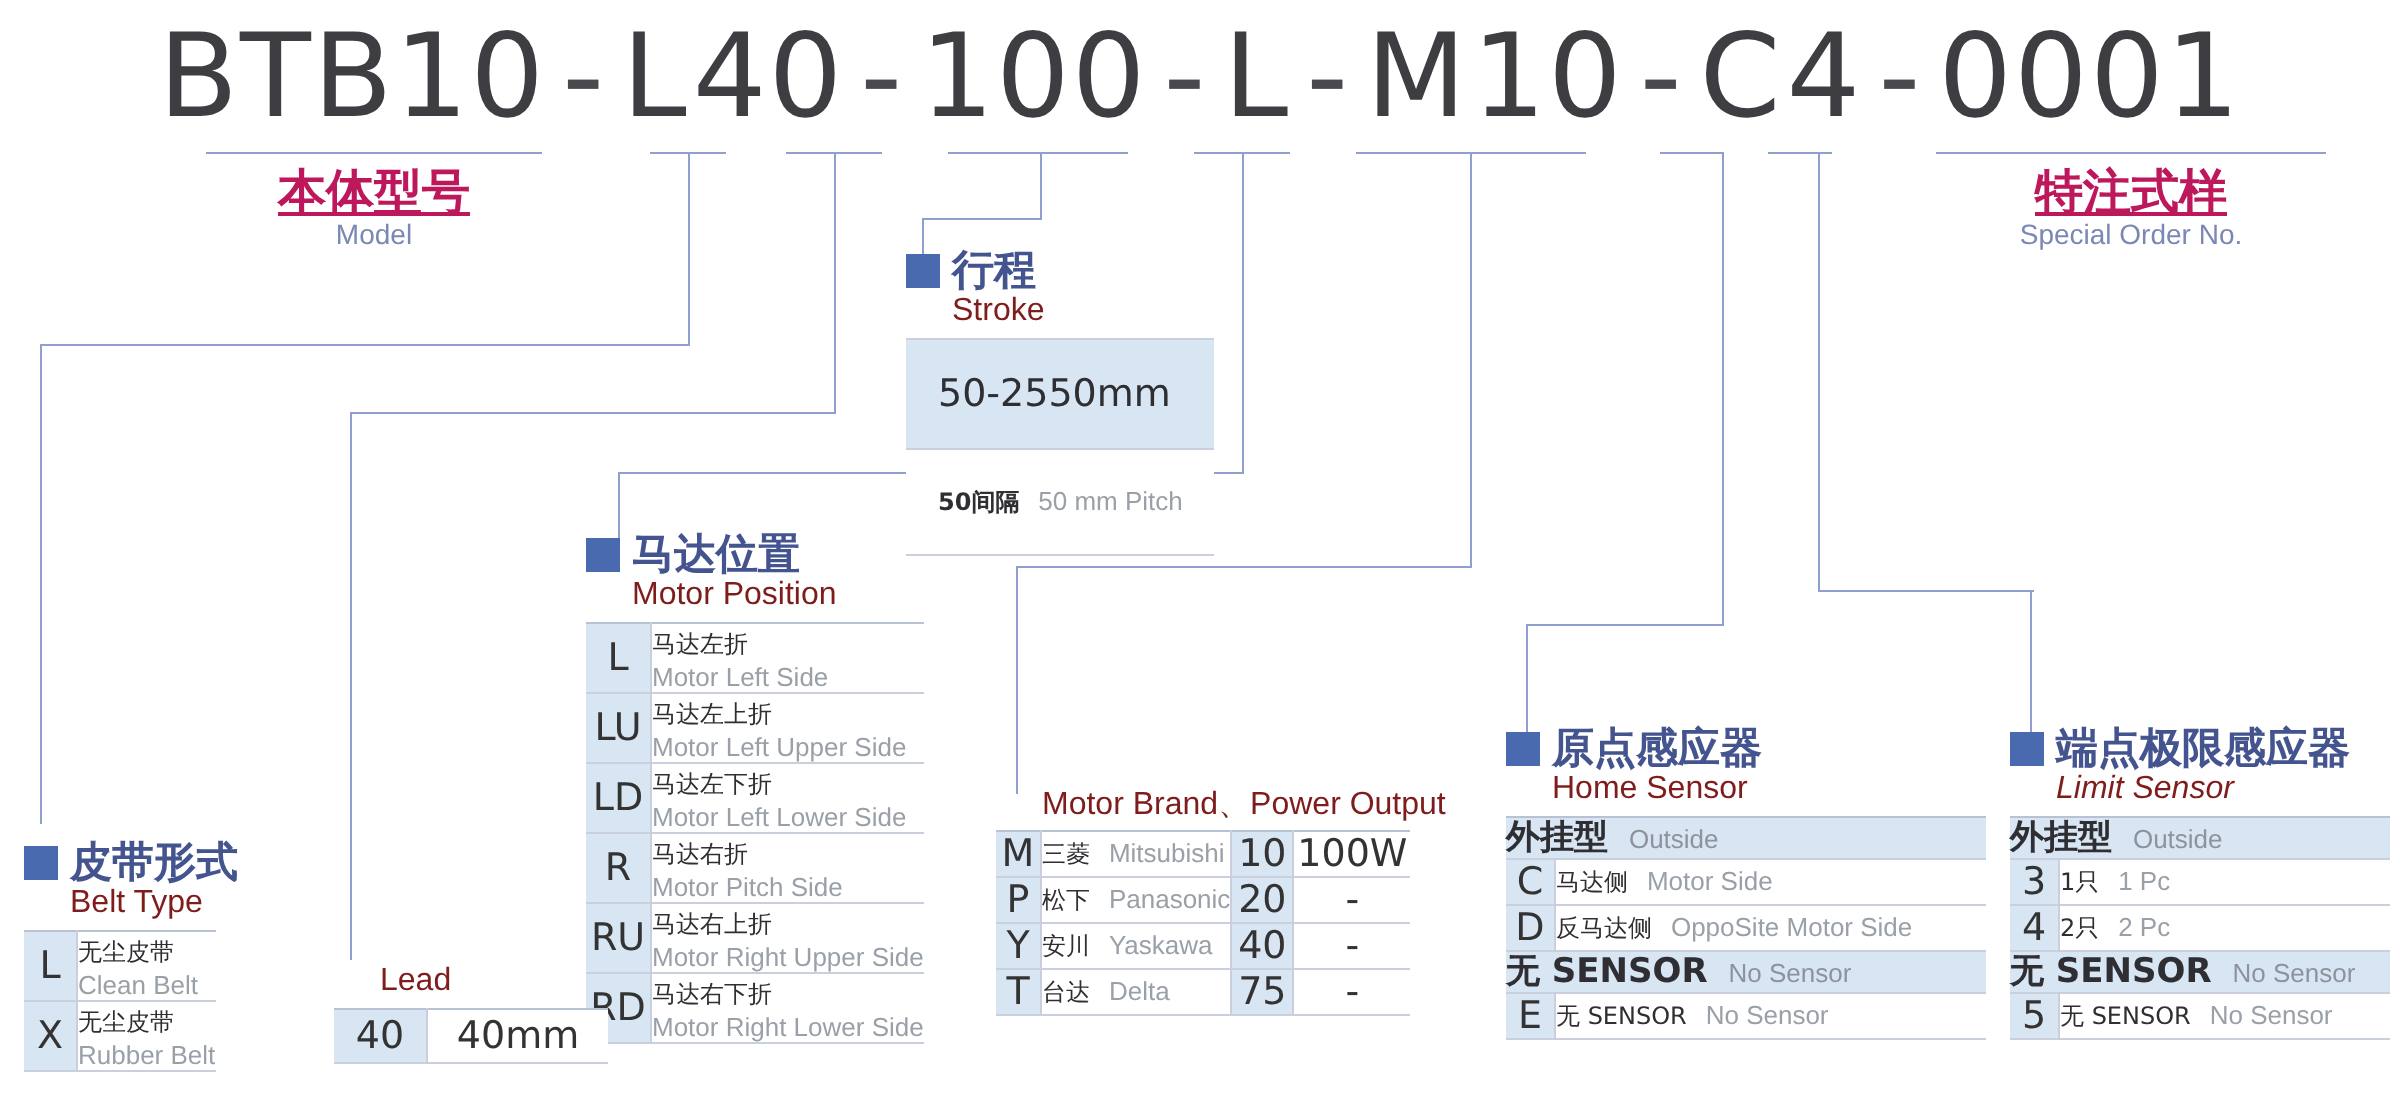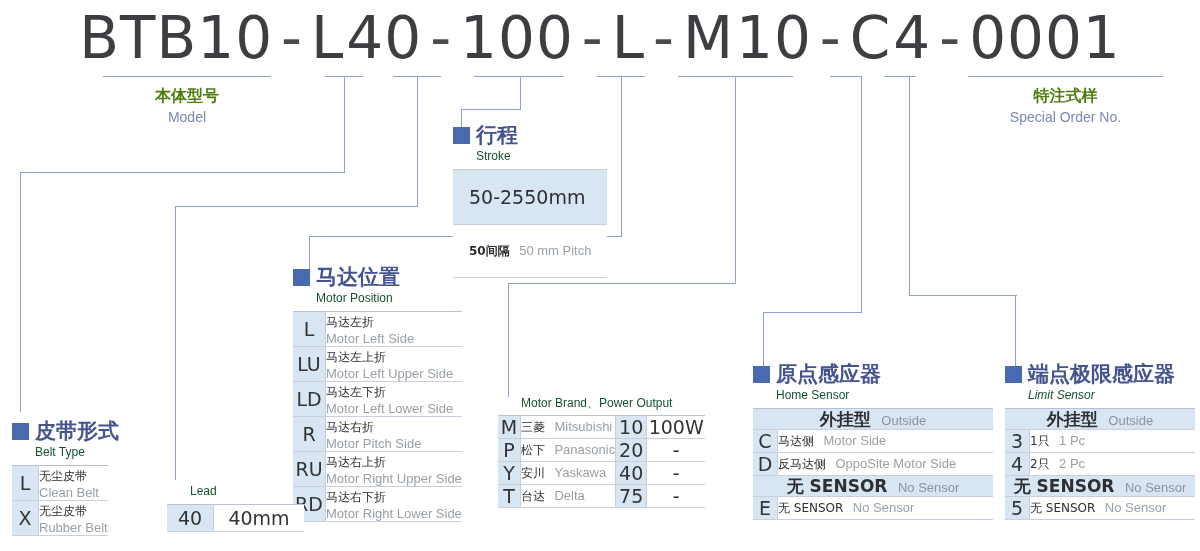--- a/index.html
+++ b/index.html
@@ -26,25 +26,25 @@
 
   
   .sect{position:absolute;}
   .sect .hd{display:flex;align-items:flex-start;gap:6px;}
   .sq{width:17px;height:17px;background:#4a6ab0;flex:0 0 auto;margin-top:3px;}
   .sect .cn{
     font-size:21px;color:#44548f;font-weight:700;line-height:22px;
     font-family:"DejaVu Sans","Liberation Sans",sans-serif;white-space:nowrap;
   }
   .sect .en{
-    font-size:12px;color:#14532d;line-height:18px;margin-top:1px;
+    font-size:16px;color:#7f1d1d;line-height:18px;margin-top:1px;
     font-family:"Liberation Sans",sans-serif;white-space:nowrap;
   }
   .sect.centerlabel{text-align:center;}
-  .sect.centerlabel .cn{font-size:16px;color:#4d7c0f;}
+  .sect.centerlabel .cn{font-size:24px;color:#be185d;text-decoration:underline;}
   .sect.centerlabel .en{font-size:14px;color:#7b87b4;}
 
   
   table.opt{border-collapse:collapse;table-layout:auto;}
   table.opt td{
     border-top:1.3px solid #c9cfdd;border-bottom:1.3px solid #c9cfdd;
     padding:0;vertical-align:middle;
   }
   table.opt tr:first-child td{border-top:1.3px solid #b9c1d4;}
   td.code{
@@ -53,21 +53,21 @@
     border-right:1.3px solid #c9cfdd;white-space:nowrap;
   }
   td.desc{background:#fff;padding:2px 6px 3px 8px;white-space:nowrap;}
   .d-cn{font-size:12px;color:#2f2f33;line-height:20px;
         font-family:"DejaVu Sans","Liberation Sans",sans-serif;}
   .d-en{font-size:13px;color:#9aa0a8;line-height:14px;
         font-family:"Liberation Sans",sans-serif;}
   .inline .d-cn{display:inline;}
   .inline .d-en{display:inline;margin-left:5px;}
   td.bandhdr{
-    background:#d8e6f4;text-align:center;padding:3px 4px;
+    background:#d8e6f4;padding:3px 4px;
     border-right:none;
   }
   td.bandhdr .d-cn{display:inline;font-weight:700;font-size:17px;color:#2f2f33;}
   td.bandhdr .d-en{display:inline;margin-left:6px;font-size:13px;color:#8d939c;}
   td.plainval{background:#fff;text-align:center;font-size:19px;color:#333;
     font-family:"DejaVu Sans","Liberation Sans",sans-serif;
     border-right:1.3px solid #c9cfdd;}
   td.lastcol{border-right:none;}
 
   

